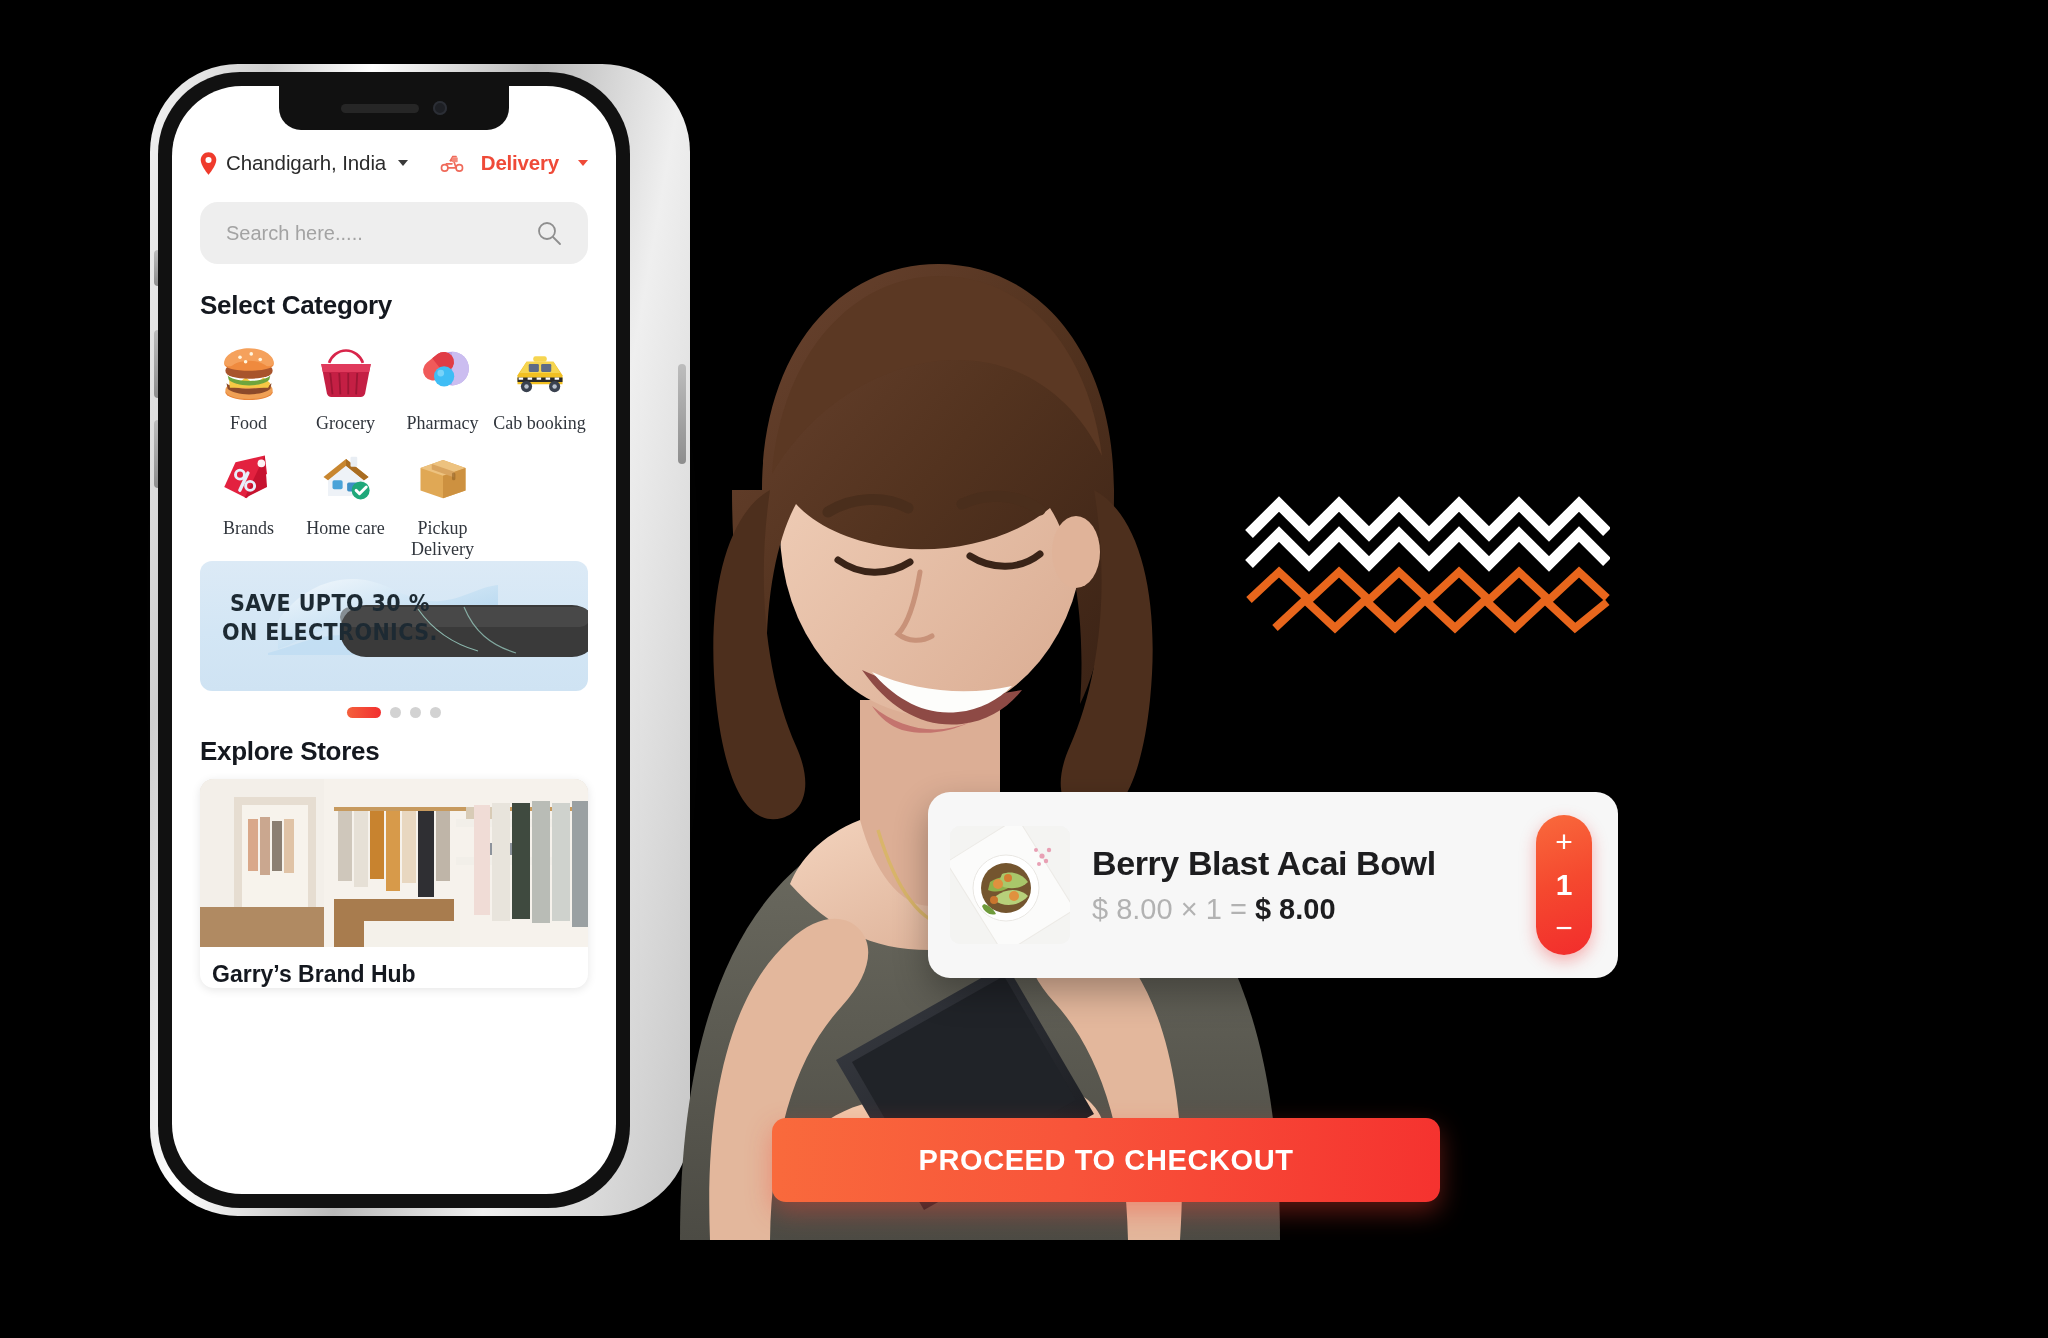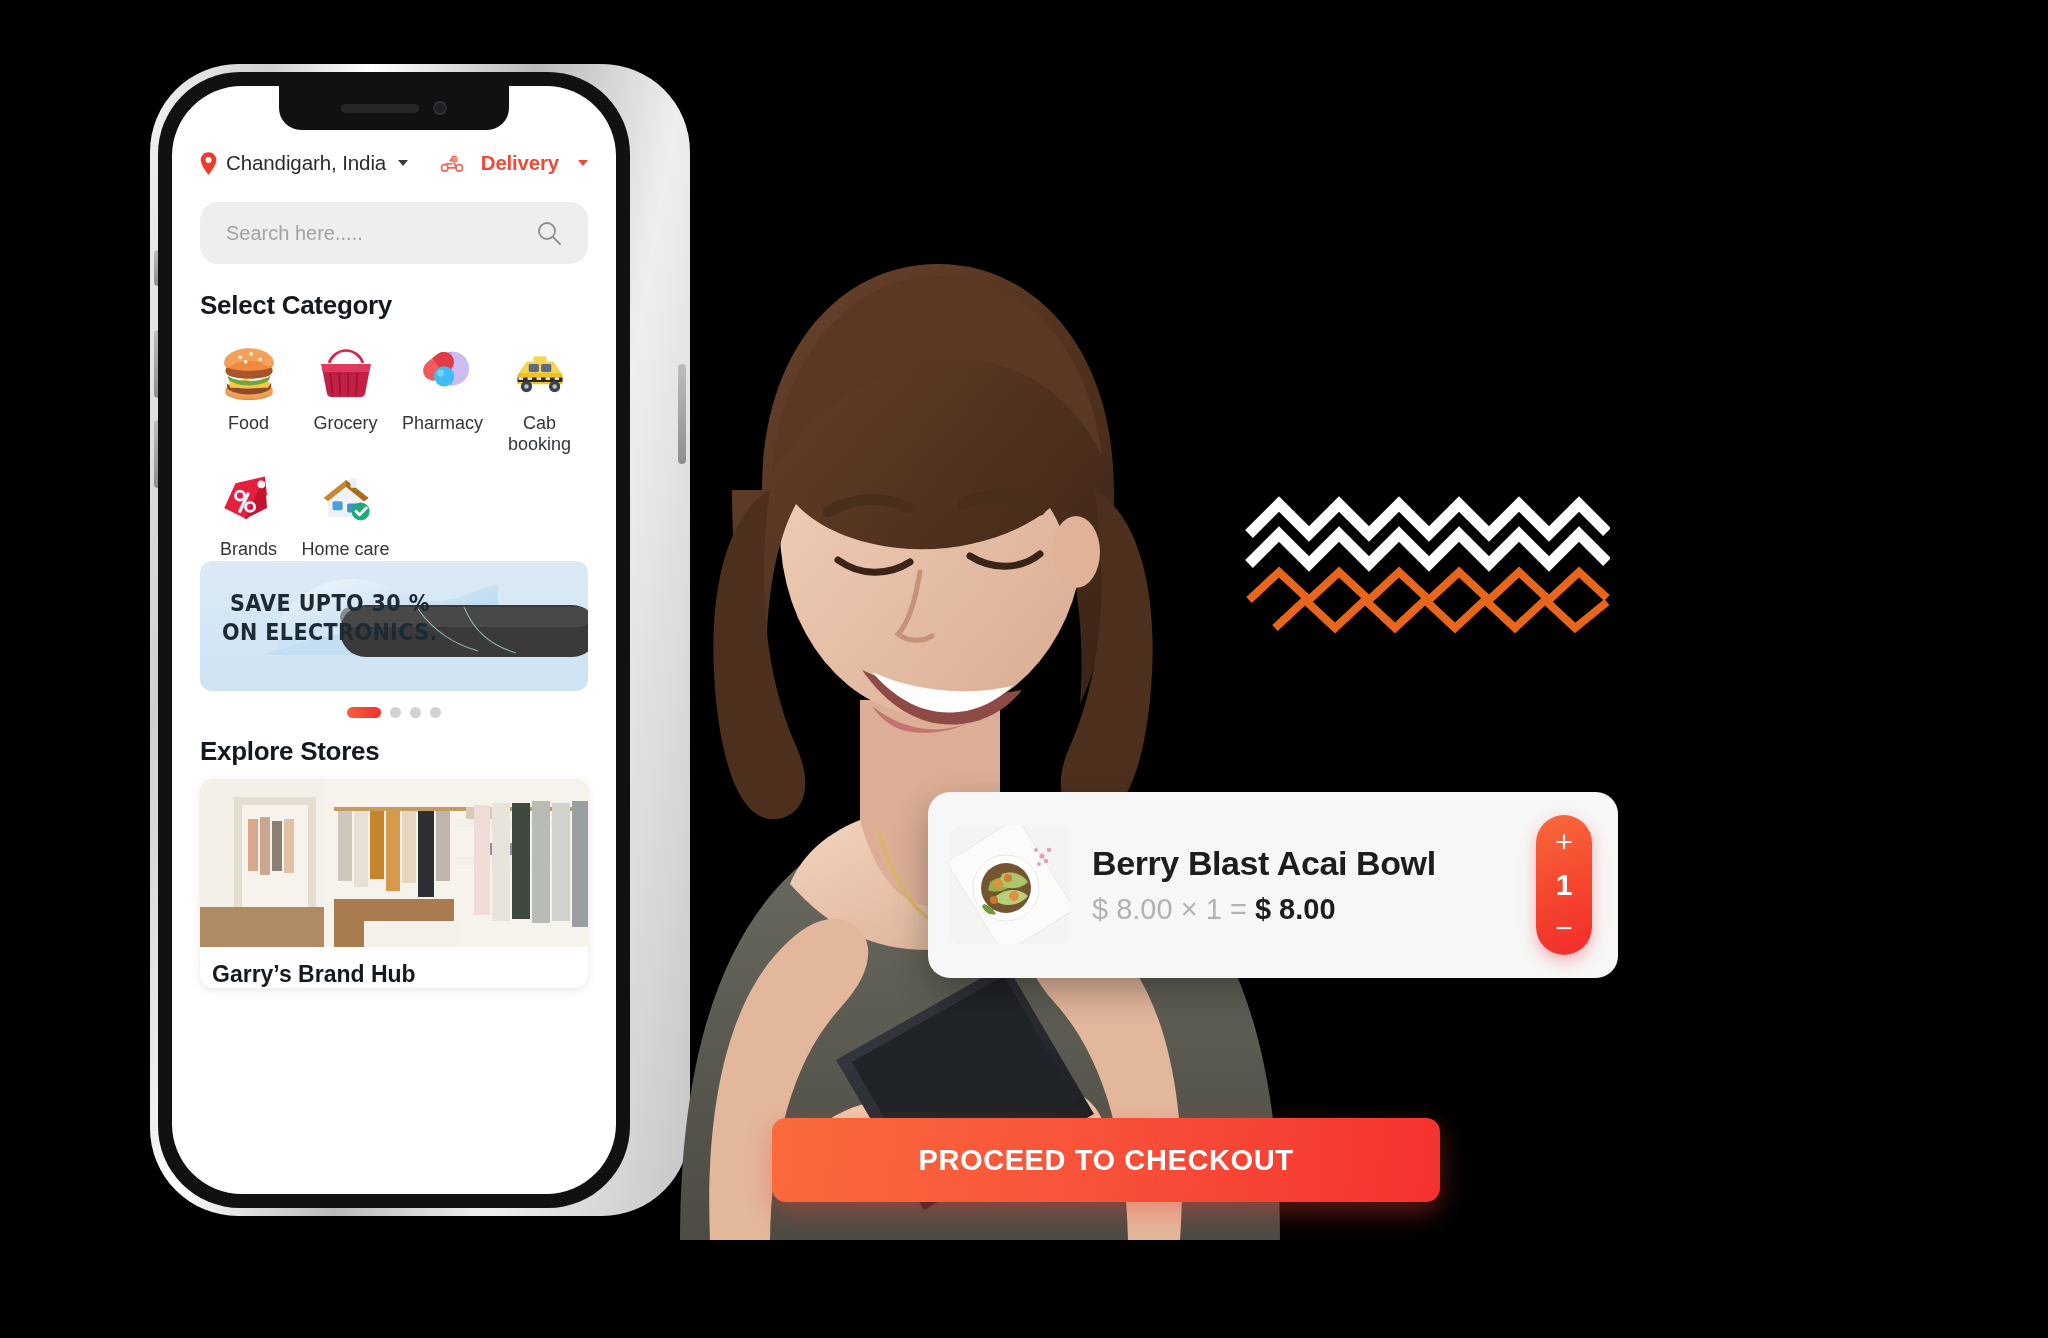--- a/index.html
+++ b/index.html
@@ -67,21 +67,21 @@
 
   .search{
     margin-top:18px; height:62px; background:#eeeeee; border-radius:18px;
     display:flex; align-items:center; padding: 0 26px 0 26px; justify-content:space-between;
   }
   .search-ph{ font-size:20px; color:#a3a3a3; }
   .mag{ width:26px; height:26px; flex:none; }
 
   .sec-title{ margin-top:26px; font-size:26px; font-weight:700; color:#14181f; letter-spacing:-0.3px; }
 
-  .cat-grid{ margin-top:16px; display:grid; grid-template-columns: repeat(4,1fr); row-gap:8px; }
+  .cat-grid{ margin-top:16px; display:grid; grid-template-columns: repeat(4,1fr); row-gap:8px;font-family:Liberation Serif, serif; }
   .cat{ display:flex; flex-direction:column; align-items:center; }
   .cat-ico{ width:72px; height:72px; display:flex; align-items:center; justify-content:center; }
   .cat-ico svg{ width:100%; height:100%; }
   .cat-label{ margin-top:4px; font-size:18px; color:#31363d; text-align:center; line-height:1.18; }
 
   .banner{
     height:130px; border-radius:12px; overflow:hidden; position:relative;
     background: linear-gradient(180deg,#dceaf6 0%, #d3e6f5 55%, #cfe3f3 100%);
     text-align: center;
   }
@@ -306,20 +306,32 @@
                   <rect x="20" y="34" width="9" height="8" rx="1.5" fill="#4aa3d8"></rect>
                   <rect x="33" y="36" width="12" height="8" rx="1.5" fill="#3f90c6"></rect>
                   <circle cx="45" cy="43" r="8" fill="#1fa87a"></circle>
                   <path d="M41 43l3 3 6-6" fill="none" stroke="#fff" stroke-width="2.6" stroke-linecap="round" stroke-linejoin="round"></path>
                 </svg>
               </div>
               <div class="cat-label">Home care</div>
             </div>
 
 
+            <div class="cat">
+              <div class="cat-ico">
+                <svg viewBox="0 0 64 64">
+                  <path d="M32 16l20 7v20l-20 7-20-7V23z" fill="#e0a855"></path>
+                  <path d="M32 16l20 7-20 7-20-7z" fill="#edc27f"></path>
+                  <path d="M32 30l20-7v20l-20 7z" fill="#cd9140"></path>
+                  <path d="M22 19.5l20 7v5l-20-7z" fill="#d9a45f"></path>
+                  <rect x="40" y="27" width="3" height="7" rx="1.4" fill="#8c5c20" opacity=".55"></rect>
+                </svg>
+              </div>
+              <div class="cat-label">Pickup Delivery</div>
+            </div>
 
           </div>
 
           <div class="banner">
             <svg class="splash" viewBox="0 0 330 130">
               <defs>
                 <linearGradient id="wg" x1="0" y1="0" x2="1" y2="1">
                   <stop offset="0" stop-color="#ffffff" stop-opacity=".95"></stop>
                   <stop offset="1" stop-color="#8cc2e8" stop-opacity=".85"></stop>
                 </linearGradient>

